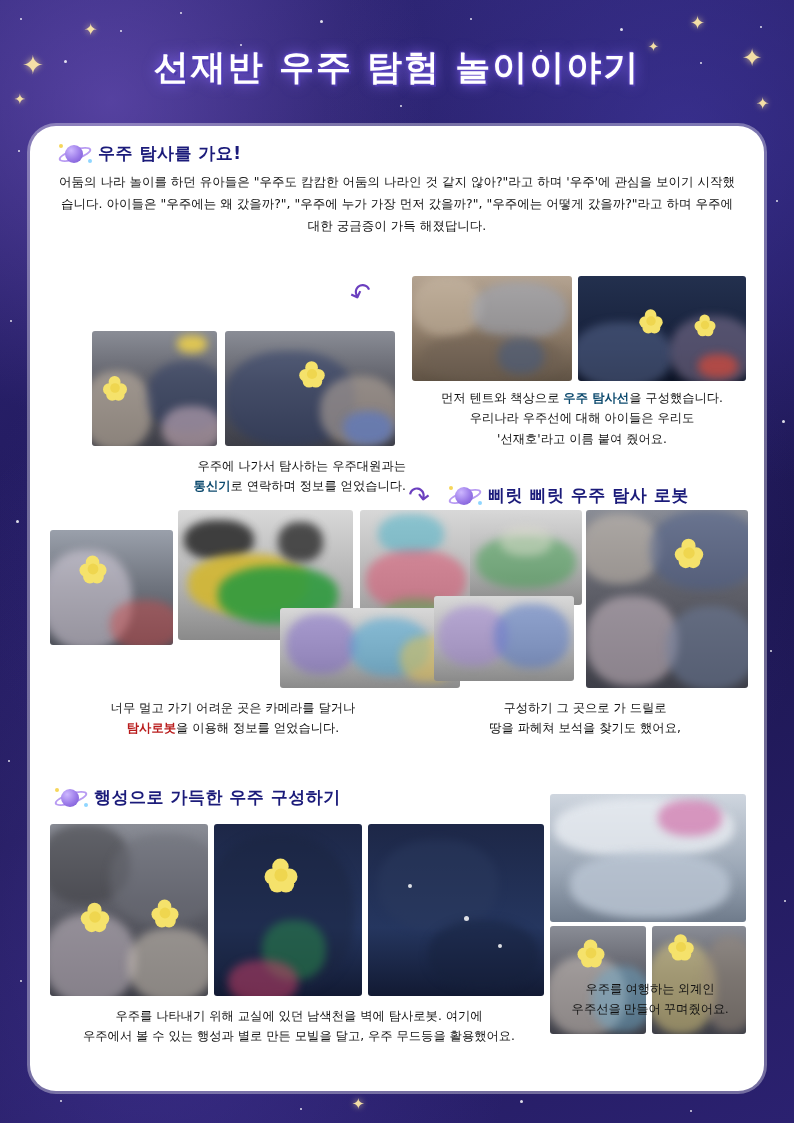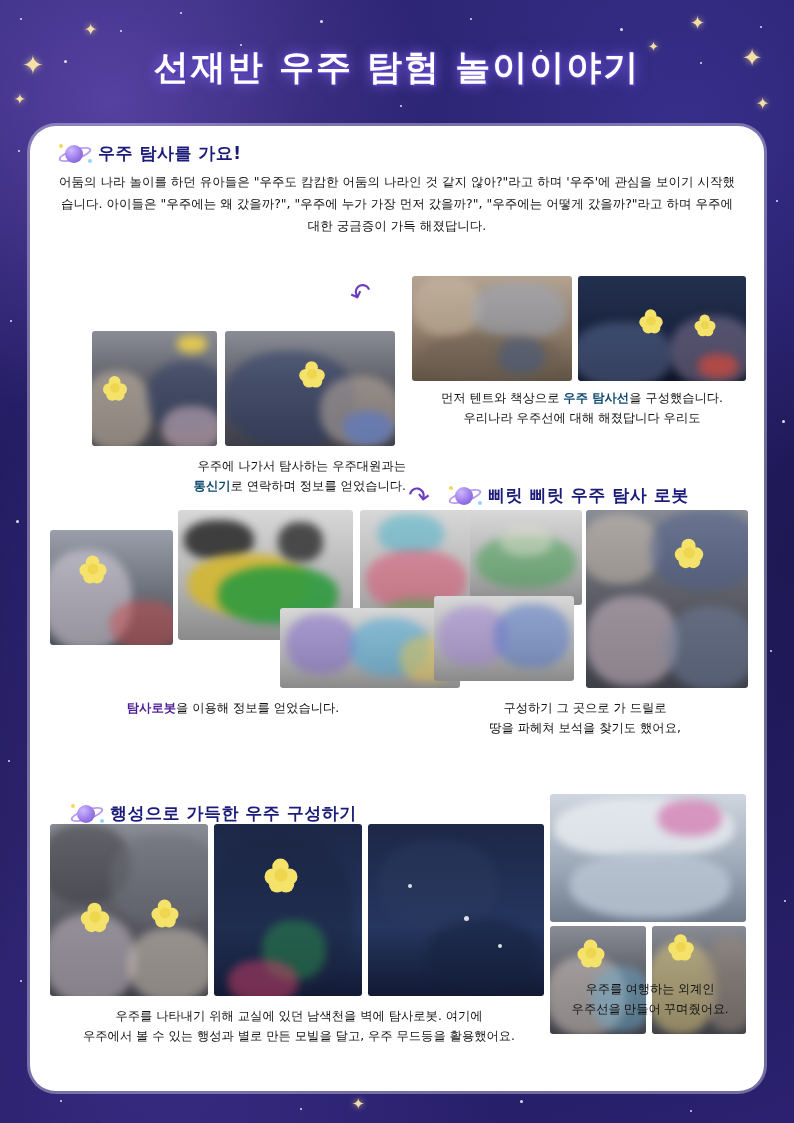--- a/index.html
+++ b/index.html
@@ -145,21 +145,21 @@
     margin: 0 8px;
   }
   .cap {
     font-family: "DejaVu Sans", sans-serif;
     font-size: 12.3px;
     line-height: 1.65;
     color: #111;
     text-align: center;
   }
   .hl-blue { color: #0c4a6e; font-weight: bold; }
-  .hl-orange { color: #4c1d95; font-weight: bold; }
+  .hl-orange { color: #b91c1c; font-weight: bold; }
   
   .ph {
     position: absolute;
     border-radius: 3px;
     overflow: hidden;
     background: #6a6a72;
   }
   .flower {
     position: absolute;
     width: 30px;
@@ -320,21 +320,22 @@
             <span></span>
             <i></i>
         </div>
         <div class="blotch" style="left:120px; top:78px; width:40px; height:24px; background:#d04a3c; opacity:0.75;"></div>
       </div>
 
       <div class="cap" style="position:absolute; left:378px; top:262px; width:348px;">
         <div>
           <span>먼저 텐트와 책상으로 </span><span class="hl-blue">우주 탐사선</span><span>을 구성했습니다.</span>
         </div>
-        <div>우리나라 우주선에 대해 해졌답니다 우리도</div>
+        <div>우리나라 우주선에 대해 아이들은 우리도</div>
+        <div>'선재호'라고 이름 붙여 줬어요.</div>
       </div>
 
       <div class="cap" style="position:absolute; left:46px; top:330px; width:330px;text-align:right;">
         <div>우주에 나가서 탐사하는 우주대원과는</div>
         <div>
           <span class="hl-blue">통신기</span><span>로 연락하며 정보를 얻었습니다.</span>
         </div>
       </div>
 
       <div class="arrow" style="left:378px; top:355px; transform:rotate(8deg);">↷</div>
@@ -394,31 +395,32 @@
           <span></span>
             <span></span>
             <span></span>
             <span></span>
             <span></span>
             <i></i>
         </div>
       </div>
 
       <div class="cap" style="position:absolute; left:28px; top:572px; width:350px;">
+        <div>너무 멀고 가기 어려운 곳은 카메라를 달거나</div>
         <div>
           <span class="hl-orange">탐사로봇</span><span>을 이용해 정보를 얻었습니다.</span>
         </div>
       </div>
 
       <div class="cap" style="position:absolute; left:390px; top:572px; width:330px;">
         <div>구성하기 그 곳으로 가 드릴로</div>
         <div>땅을 파헤쳐 보석을 찾기도 했어요,</div>
       </div>
 
-      <div class="sec-head" style="position:absolute; left:24px; top:660px; margin:16px;">
+      <div class="sec-head" style="position:absolute; left:24px; top:660px; margin:0;">
         <span class="planet">
           <span class="ring"></span>
             <span class="ball"></span>
             <span class="dotA"></span>
             <span class="dotB"></span>
         </span>
         <span class="sec-title">행성으로 가득한 우주 구성하기</span>
       </div>
 
       <div class="ph room" style="left:20px; top:698px; width:158px; height:172px;">

